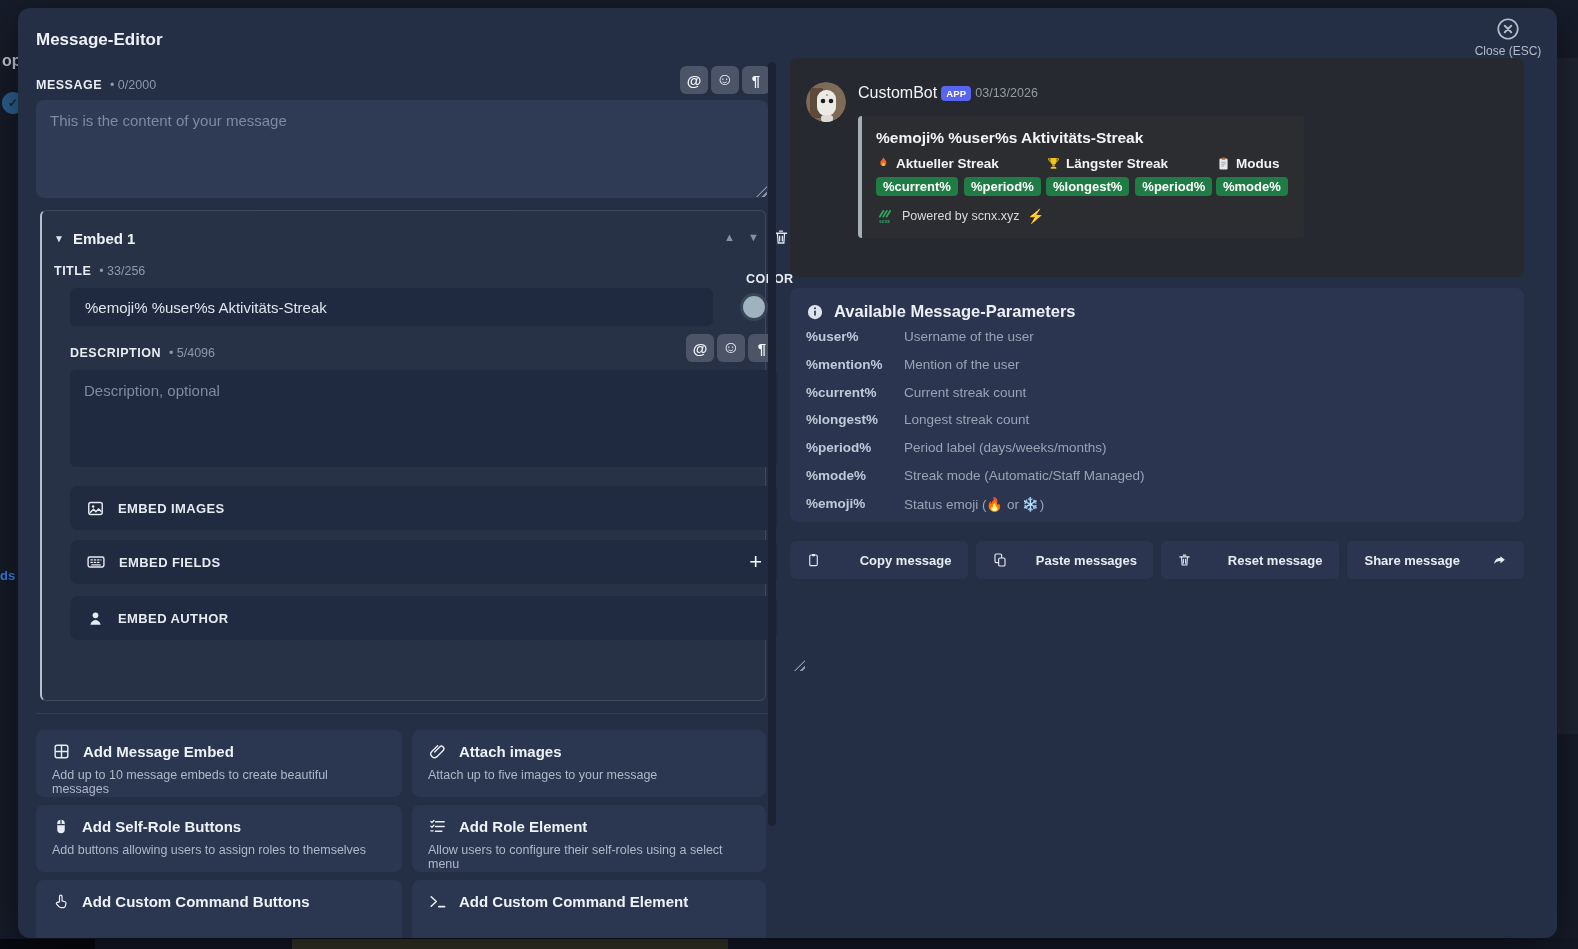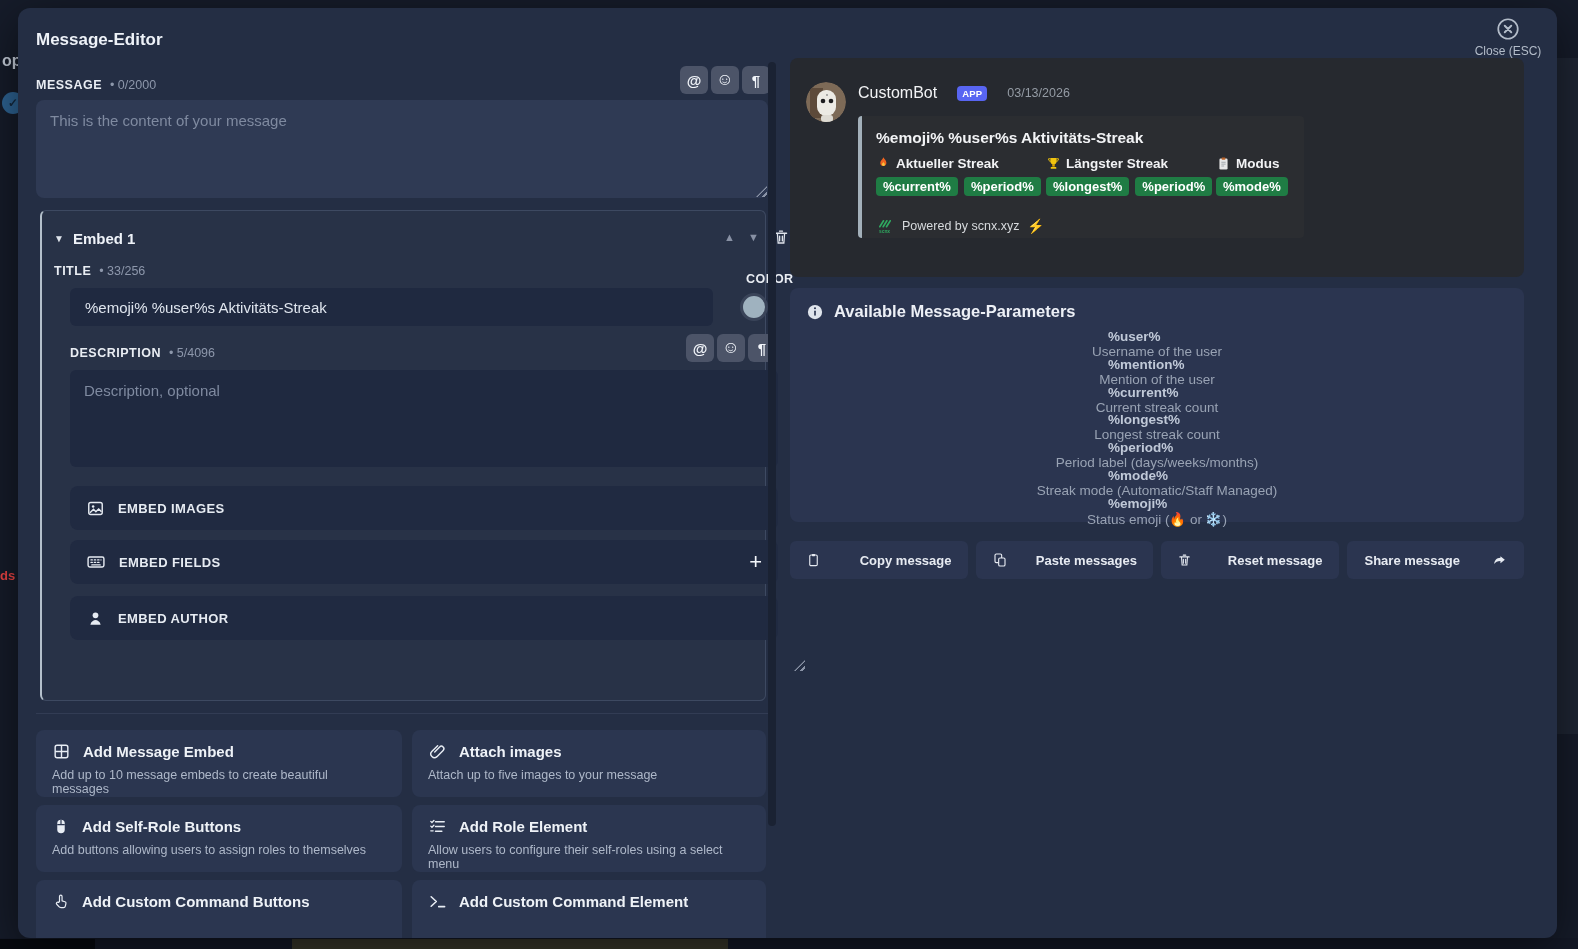--- a/index.html
+++ b/index.html
@@ -12,21 +12,21 @@
   *{box-sizing:border-box;margin:0;padding:0;}
   html,body{width:1578px;height:949px;overflow:hidden;}
   body{font-family:"Liberation Sans",sans-serif;background:#161c2a;color:var(--txt);}
   .abs{position:absolute;}
   #canvas{position:relative;width:1578px;height:949px;overflow:hidden;}
 
   
   .bg-frag-top{left:2px;top:52px;font-size:16px;font-weight:bold;color:#c8d0dc;}
   .bg-check{left:2px;top:92px;width:22px;height:22px;border-radius:50%;background:#2e6494;
     display:flex;align-items:center;justify-content:center;font-size:12px;color:#13293f;font-weight:bold;}
-  .bg-frag-bottom{left:0;top:568px;font-size:13px;color:#ef4444;font-weight:bold;}
+  .bg-frag-bottom{left:0;top:568px;font-size:13px;color:#3b82f6;font-weight:bold;}
   .bg-right-strip{left:1557px;top:58px;width:21px;height:676px;background:#1f2634;}
   .bg-bottom-strip{left:0;top:938px;width:1578px;height:11px;background:#141927;}
   .bg-olive{left:292px;top:939px;width:436px;height:10px;background:#39382b;}
   .bg-black{left:0;top:939px;width:95px;height:10px;background:#070a10;}
 
   
   .modal{left:18px;top:8px;width:1539px;height:930px;background:var(--modal-bg);
     border-radius:12px;box-shadow:0 12px 48px rgba(0,0,0,.55);overflow:hidden;}
   .modal-title{left:18px;top:22px;font-size:17px;font-weight:bold;color:#eef2f8;}
   .close-wrap{left:1442px;top:8px;width:96px;text-align:center;color:#b3bcc9;cursor:pointer;}
@@ -94,44 +94,44 @@
   .card-title{font-size:15px;font-weight:bold;color:#eef2f7;}
   .card-desc{font-size:12.5px;color:#aeb8c9;margin-top:7px;}
   .card svg,.card .txt-ic{color:#e8edf4;flex:none;}
 
   
   .scroll-thumb{left:750px;top:54px;width:8px;height:764px;background:#1a2233;border-radius:4px;cursor:grab;}
 
   
   .preview-card{left:772px;top:50px;width:734px;height:219px;background:var(--preview-bg);border-radius:8px;}
   .avatar{left:16px;top:24px;width:40px;height:40px;border-radius:50%;overflow:hidden;}
-  .bot-row{left:68px;top:26px;display:flex;align-items:center;gap:20px;}
+  .bot-row{left:68px;top:26px;display:flex;align-items:center;gap:4px;}
   .bot-name{font-size:16px;color:#f2f3f5;font-weight:500;}
   .app-badge{background:var(--blurple);color:#fff;font-size:9.5px;font-weight:bold;border-radius:4px;
     padding:2px 5px;letter-spacing:.2px;}
   .timestamp{font-size:12.5px;color:#949ba4;}
   .d-embed{left:68px;top:58px;width:446px;height:122px;background:var(--dembed);border-radius:4px;
     border-left:4px solid #a3b0ba;padding:13px 16px 0 14px;}
   .d-embed-title{font-size:15.5px;font-weight:bold;color:#f2f3f5;}
   .d-fields{display:flex;margin-top:9px;}
   .d-field{width:170px;}
   .d-field:last-child{width:auto;}
   .d-field-name{display:flex;align-items:center;gap:5px;font-size:13.5px;font-weight:bold;color:#f2f3f5;}
   .d-pills{margin-top:6px;display:flex;gap:6px;}
   .pill{background:var(--green);color:#fff;font-size:13px;font-weight:bold;border-radius:4px;padding:2px 7px;}
-  .d-footer{display:flex;align-items:center;gap:8px;margin-top:21px;}
+  .d-footer{display:flex;align-items:center;gap:8px;margin-top:11px;}
   .d-footer-text{font-size:12.5px;color:#d7dadd;}
   .zap{color:#f0b132;font-size:14px;}
 
   .params-card{left:772px;top:280px;width:734px;height:234px;background:var(--panel);border-radius:8px;
     padding:14px 16px;}
   .params-head{display:flex;align-items:center;gap:10px;}
   .params-title{font-size:16.5px;font-weight:bold;color:#edf0f6;}
   .param-rows{margin-top:8px;}
-  .param-row{height:27.8px;display:flex;align-items:center;font-size:13.5px;flex-direction:column;}
+  .param-row{height:27.8px;display:flex;font-size:13.5px;}
   .param-name{width:86px;font-weight:bold;color:#c0c9d8;flex:none;margin-right:12px;}
   .param-desc{color:#99a3b4;}
 
   .actions-row{left:772px;top:533px;width:734px;display:flex;gap:8px;}
   .action-btn{flex:1;height:38px;background:var(--panel);border-radius:6px;display:flex;align-items:center;
     padding:0 16px;gap:10px;cursor:pointer;color:#e7ebf2;justify-content:space-between;}
   .action-label{font-size:13px;font-weight:bold;}
   .action-btn svg{flex:none;}
   .share .action-label{margin-left:2px;}
   .share svg{margin-left:6px;}

